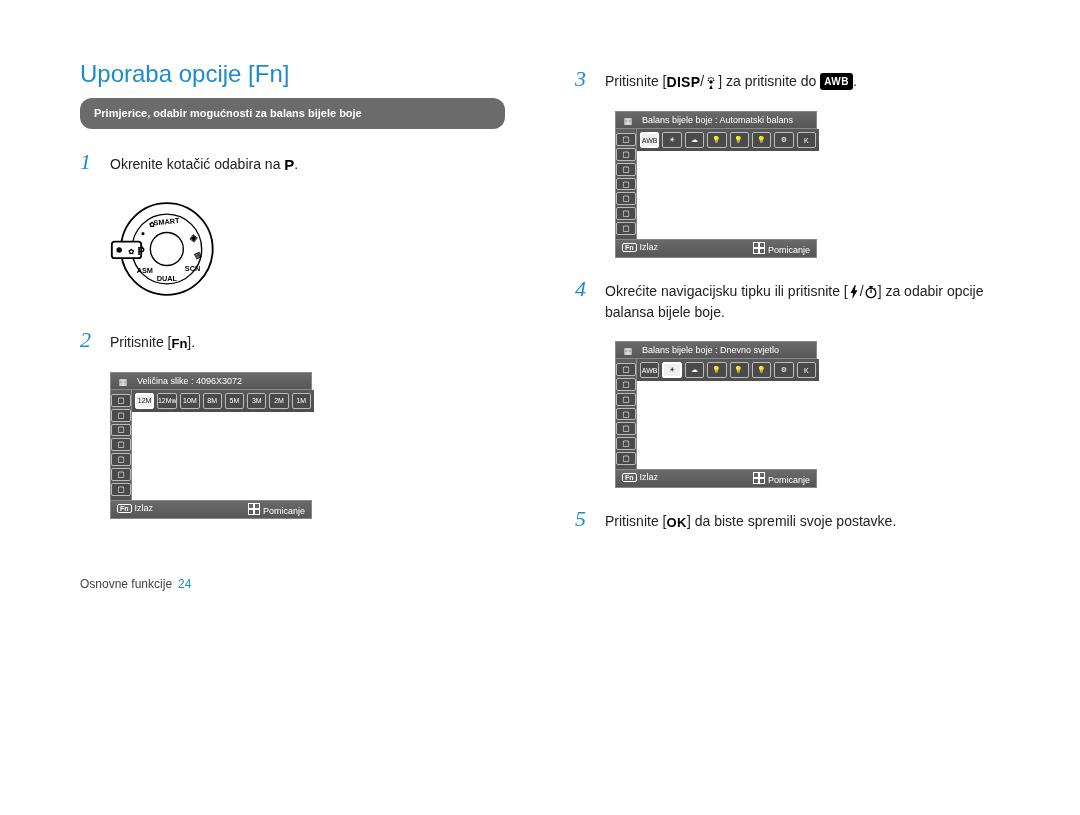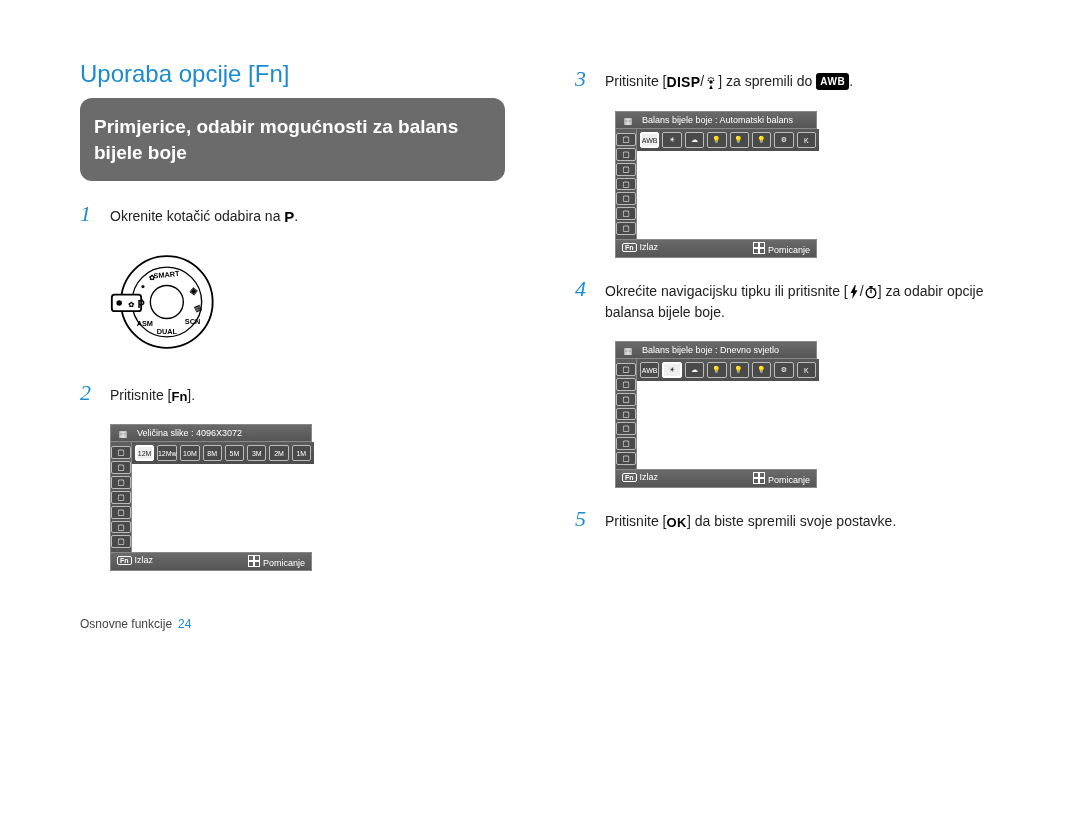--- a/index.html
+++ b/index.html
@@ -39,22 +39,22 @@
   p.intro {
     margin: 0 0 18px 0;
     line-height: 1.45;
     font-size: 13px;
   }
   .pill {
     background: #6b6b6b;
     color: #fff;
     font-weight: 600;
     border-radius: 12px;
-    padding: 16px 14px;
-    font-size: 19px;
+    padding: 8px 14px;
+    font-size: 11px;
     line-height: 1.35;
     margin-bottom: 22px;
   }
   .step {
     display: flex;
     gap: 12px;
     margin-bottom: 18px;
     align-items: flex-start;
   }
   .step .num {
@@ -320,21 +320,21 @@
 
     </div>
 
     <div class="col">
 
       <div class="step" style="margin-top:8px;">
         <div class="num">3</div>
         <div class="body">
           <span>Pritisnite [</span><span class="disp-glyph">DISP</span><span>/</span><svg class="inline-ico flower-glyph" width="14" height="14" viewBox="0 0 16 16">
               <path d="M8 2c1 0 1 2 0 2s-1-2 0-2zm3 1c.7.7-.7 2-1.4 1.4S10.3 2.3 11 3zm1 3c0 1-2 1-2 0s2-1 2 0zM5 3c.7-.7 2 .7 1.4 1.4S4.3 3.7 5 3zM4 6c0-1 2-1 2 0s-2 1-2 0zm4 0a2 2 0 100 4 2 2 0 000-4zm0 5l-2 5h4l-2-5z" fill="#000"></path>
-            </svg><span>] za spremili do </span><span class="awb-pill">AWB</span><span>.</span>
+            </svg><span>] za pritisnite do </span><span class="awb-pill">AWB</span><span>.</span>
         </div>
       </div>
 
       <div class="lcd" id="lcd2" style="margin-left:40px;">
     <div class="lcd-header">
       <span class="hico">▦</span>
       <span>Balans bijele boje : Automatski balans</span>
     </div>
     <div class="lcd-body">
       <div class="lcd-left">

